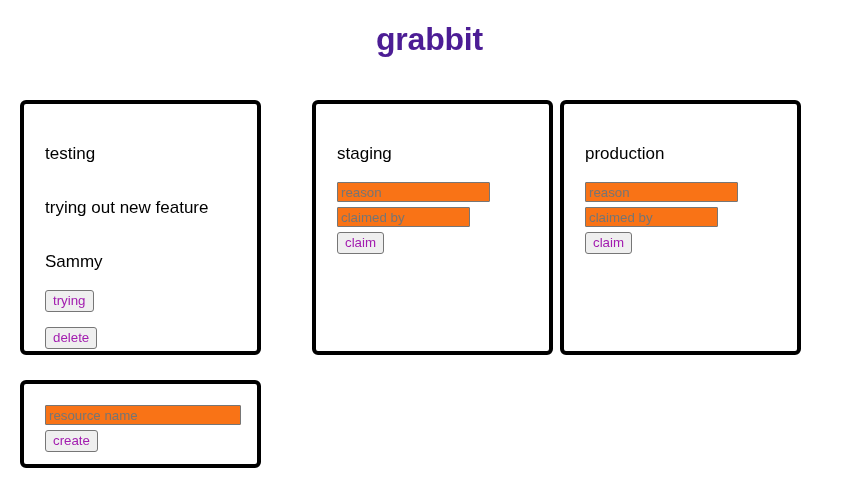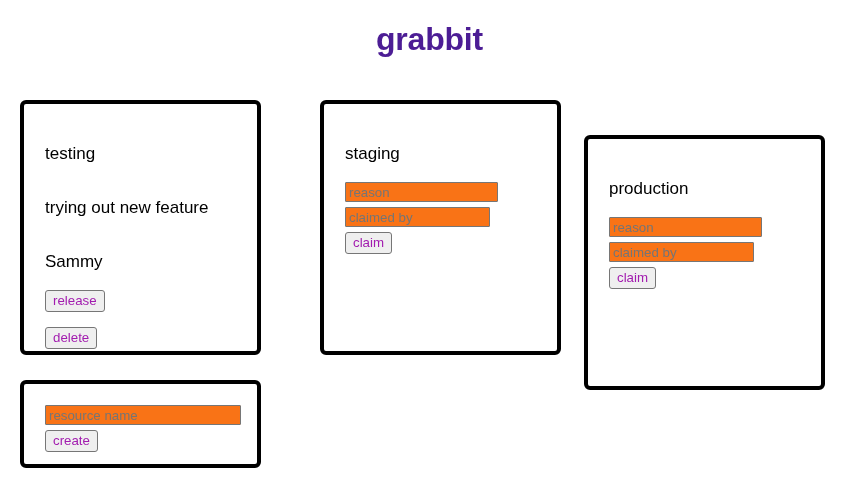--- a/index.html
+++ b/index.html
@@ -37,22 +37,22 @@
     background: #ffffff;
     border: 4px solid #000000;
     border-radius: 6px;
   }
   .card-resource {
     width: 241px;
     height: 255px;
     top: 100px;
   }
   #card-testing    { left: 20px;  }
-  #card-staging    { left: 320px; }
-  #card-production { left: 584px; margin-top: 35px; }
+  #card-staging    { left: 312px; }
+  #card-production { left: 560px; }
 
   .card-create {
     left: 20px;
     top: 380px;
     width: 241px;
     height: 88px;
   }
 
   .card-inner {
     position: absolute;
@@ -87,21 +87,21 @@
     background: #f97316;
     font-family: "Liberation Sans", sans-serif;
     font-size: 13.3px;
     line-height: 18px;
     color: #000000;
     padding: 1px 3px;
     outline: none;
   }
   .field::placeholder { color: #757575; opacity: 1; }
   .field-reason  { width: 153px; position: absolute; top: 78px; }
-  .field-holder  { width: 145px; position: absolute; top: 103px; }
+  .field-holder  { width: 133px; position: absolute; top: 103px; }
   .field-resname { width: 196px; position: absolute; top: 21px; }
 
   .btn {
     box-sizing: border-box;
     display: inline-block;
     border: 1px solid #767676;
     border-radius: 3px;
     background: #efefef;
     color: #a21caf;
     font-family: "Liberation Sans", sans-serif;
@@ -119,21 +119,21 @@
 </head>
 <body>
 
 <div class="page-title">grabbit</div>
 
 <div class="card card-resource" id="card-testing">
   <div class="card-inner">
     <p class="res-name">testing</p>
     <p class="res-reason">trying out new feature</p>
     <p class="res-holder">Sammy</p>
-    <button class="btn btn-release">release</button>
+    <button class="btn btn-release">trying</button>
     <button class="btn btn-delete">delete</button>
   </div>
 </div>
 
 <div class="card card-resource" id="card-staging">
   <div class="card-inner title-only">
     <p class="res-name">staging</p>
     <input class="field field-reason" type="text" placeholder="reason" value="" style="">
     <input class="field field-holder" type="text" placeholder="claimed by" value="" style="">
     <button class="btn btn-claim">claim</button>

